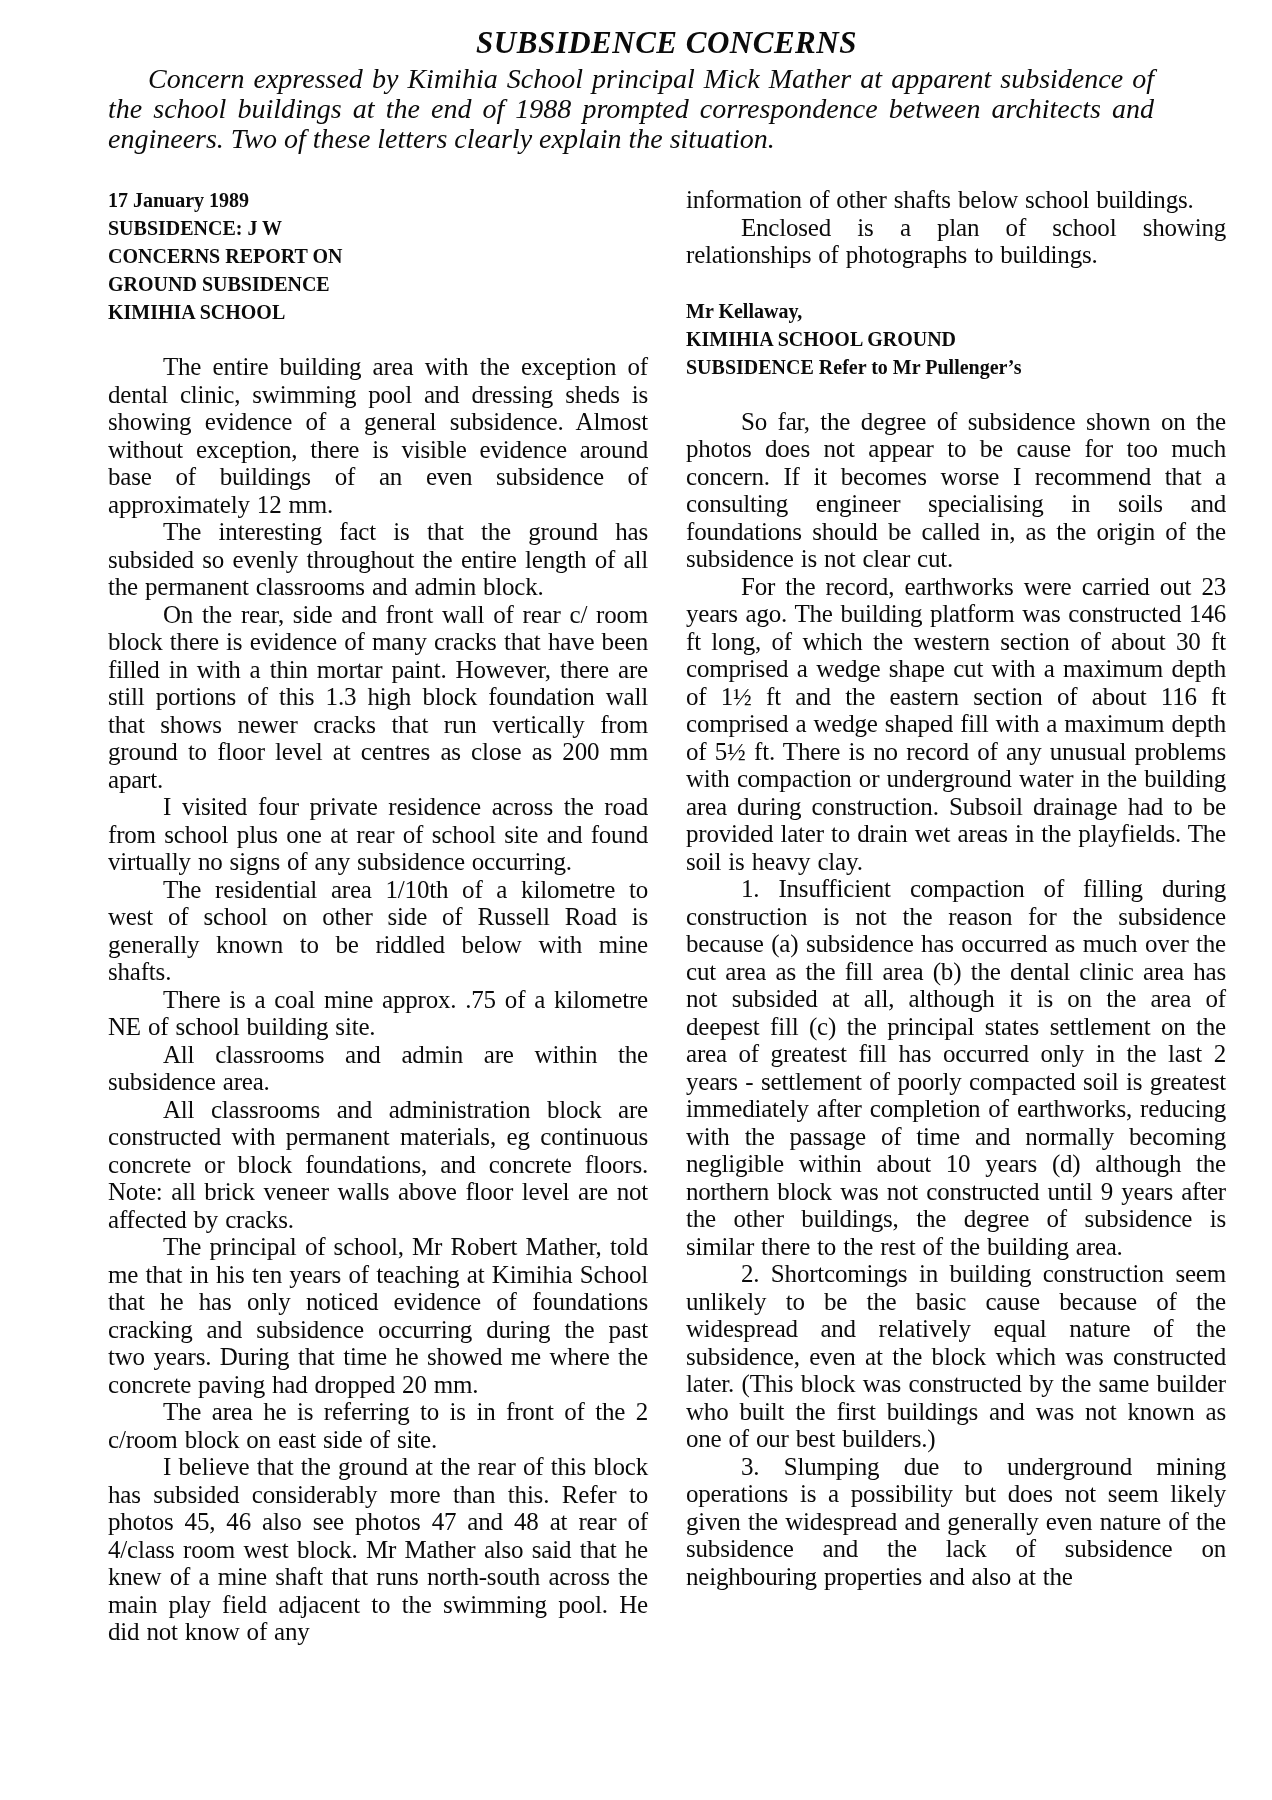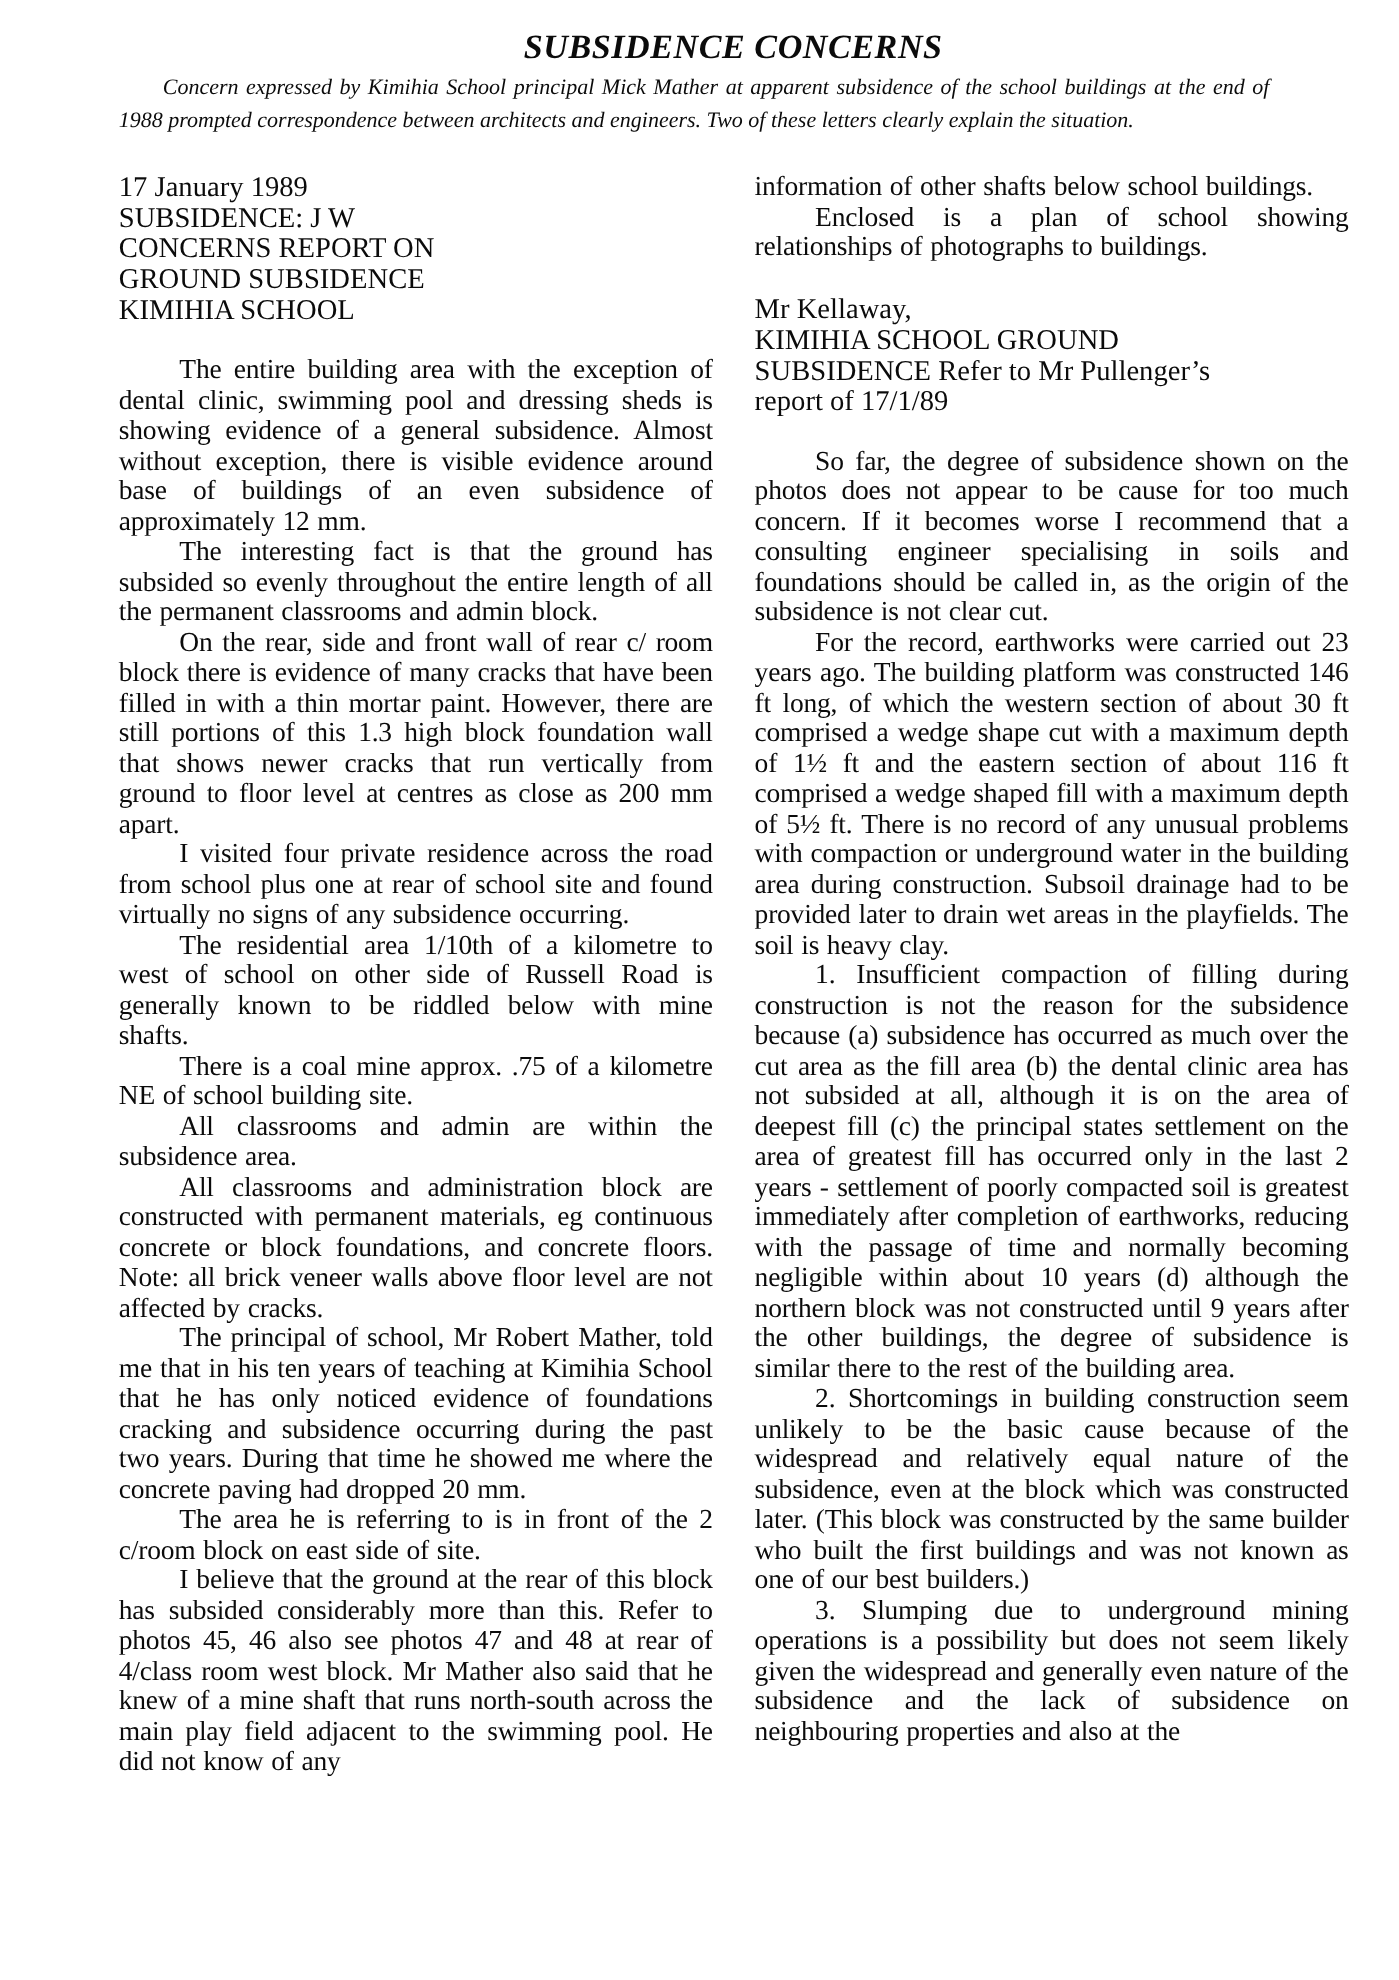--- a/index.html
+++ b/index.html
@@ -17,40 +17,40 @@
     text-align:center;
     font-size:31px;
     line-height:34px;
     font-weight:bold;
     font-style:italic;
     letter-spacing:0.5px;
   }
   .intro {
     margin:4px 0 0 0;
     width:1046px;
-    font-size:20px;
+    font-size:28px;
     line-height:30px;
     font-style:italic;
     text-align:justify;
     text-indent:40px;
   }
   .columns {
     display:flex;
     gap:38px;
     margin-top:32px;
   }
   .col {
     width:540px;
     flex:0 0 540px;
     font-size:25px;
     line-height:27.5px;
   }
   .col-head {
-    font-weight:normal;
-    font-size:26px;
+    font-weight:bold;
+    font-size:20px;
     line-height:28px;
     margin:0 0 27px 0;
   }
   .para {
     margin:0;
     text-align:justify;
     text-indent:55px;
     letter-spacing:-0.2px;
     word-spacing:1px;
   }
@@ -96,21 +96,20 @@
     </div>
 
     <div class="col">
       <p class="para no-indent">information of other shafts below school buildings.</p>
       <p class="para">Enclosed is a plan of school showing relationships of photographs to buildings.</p>
 
       <div class="col-head head2">
         <div>Mr Kellaway,</div>
         <div>KIMIHIA SCHOOL GROUND</div>
         <div>SUBSIDENCE Refer to Mr Pullenger’s</div>
-        <div>report of 17/1/89</div>
       </div>
       <p class="para">So far, the degree of subsidence shown on the photos does not appear to be cause for too much concern. If it becomes worse I recommend that a consulting engineer specialising in soils and foundations should be called in, as the origin of the subsidence is not clear cut.</p>
       <p class="para">For the record, earthworks were carried out 23 years ago. The building platform was constructed 146 ft long, of which the western section of about 30 ft comprised a wedge shape cut with a maximum depth of 1½ ft and the eastern section of about 116 ft comprised a wedge shaped fill with a maximum depth of 5½ ft. There is no record of any unusual problems with compaction or underground water in the building area during construction. Subsoil drainage had to be provided later to drain wet areas in the playfields. The soil is heavy clay.</p>
       <p class="para">1. Insufficient compaction of filling during construction is not the reason for the subsidence because (a) subsidence has occurred as much over the cut area as the fill area (b) the dental clinic area has not subsided at all, although it is on the area of deepest fill (c) the principal states settlement on the area of greatest fill has occurred only in the last 2 years - settlement of poorly compacted soil is greatest immediately after completion of earthworks, reducing with the passage of time and normally becoming negligible within about 10 years (d) although the northern block was not constructed until 9 years after the other buildings, the degree of subsidence is similar there to the rest of the building area.</p>
       <p class="para">2. Shortcomings in building construction seem unlikely to be the basic cause because of the widespread and relatively equal nature of the subsidence, even at the block which was constructed later. (This block was constructed by the same builder who built the first buildings and was not known as one of our best builders.)</p>
       <p class="para">3. Slumping due to underground mining operations is a possibility but does not seem likely given the widespread and generally even nature of the subsidence and the lack of subsidence on neighbouring properties and also at the</p>
     </div>
 
   </div>
 </div>

